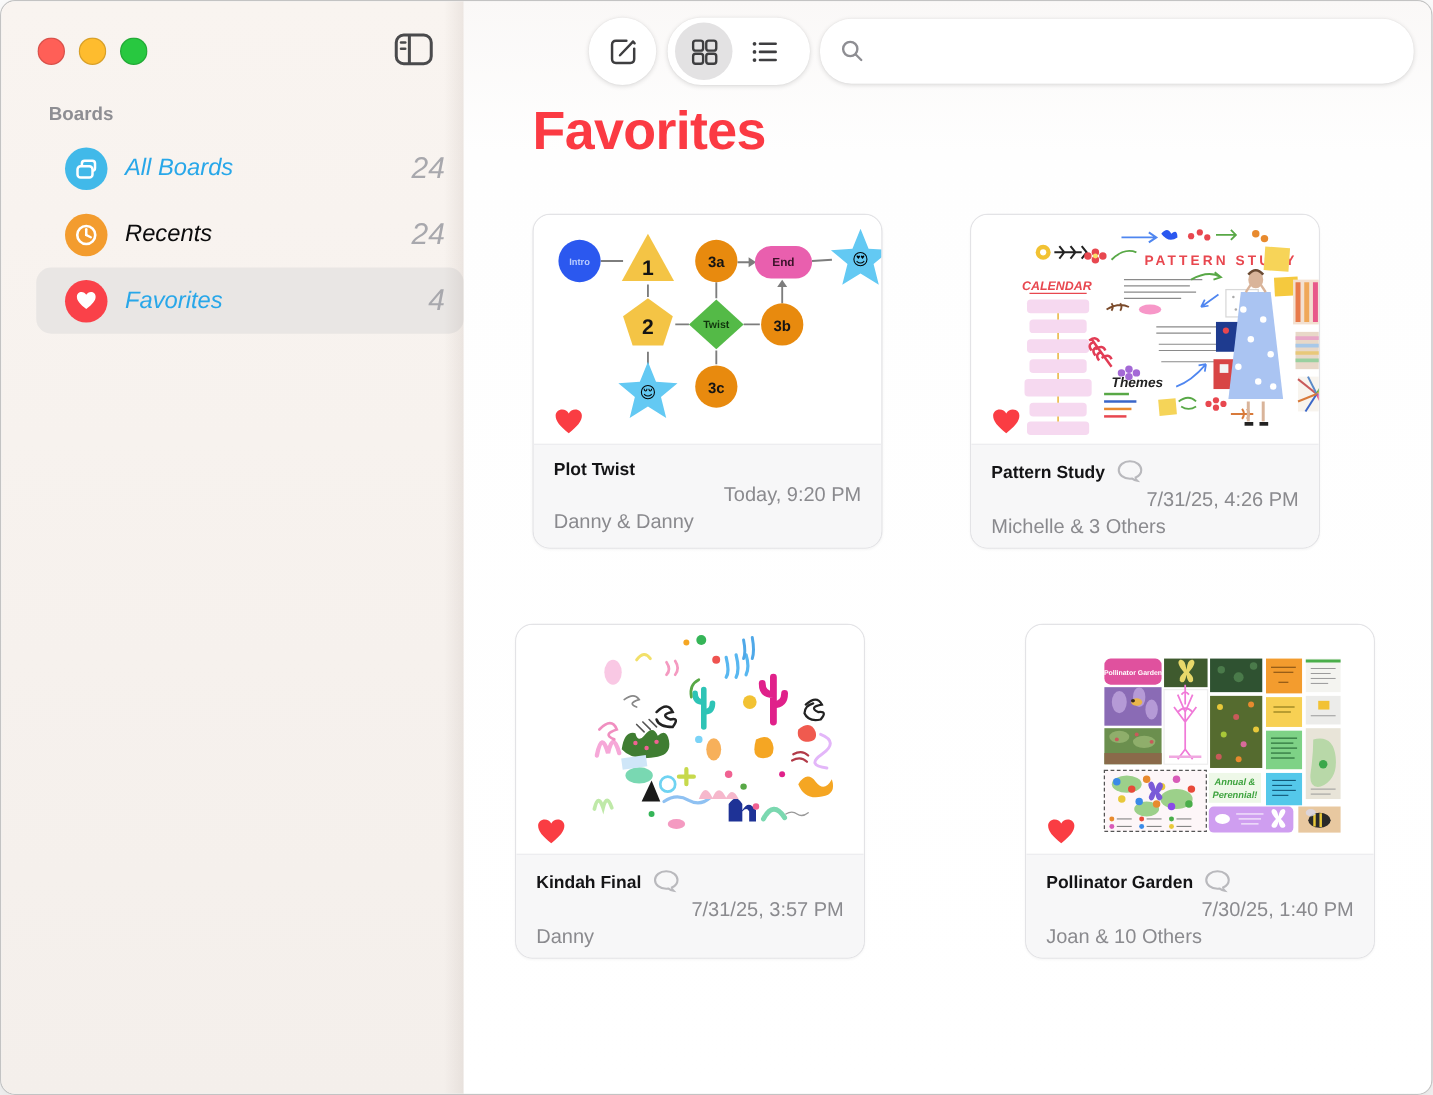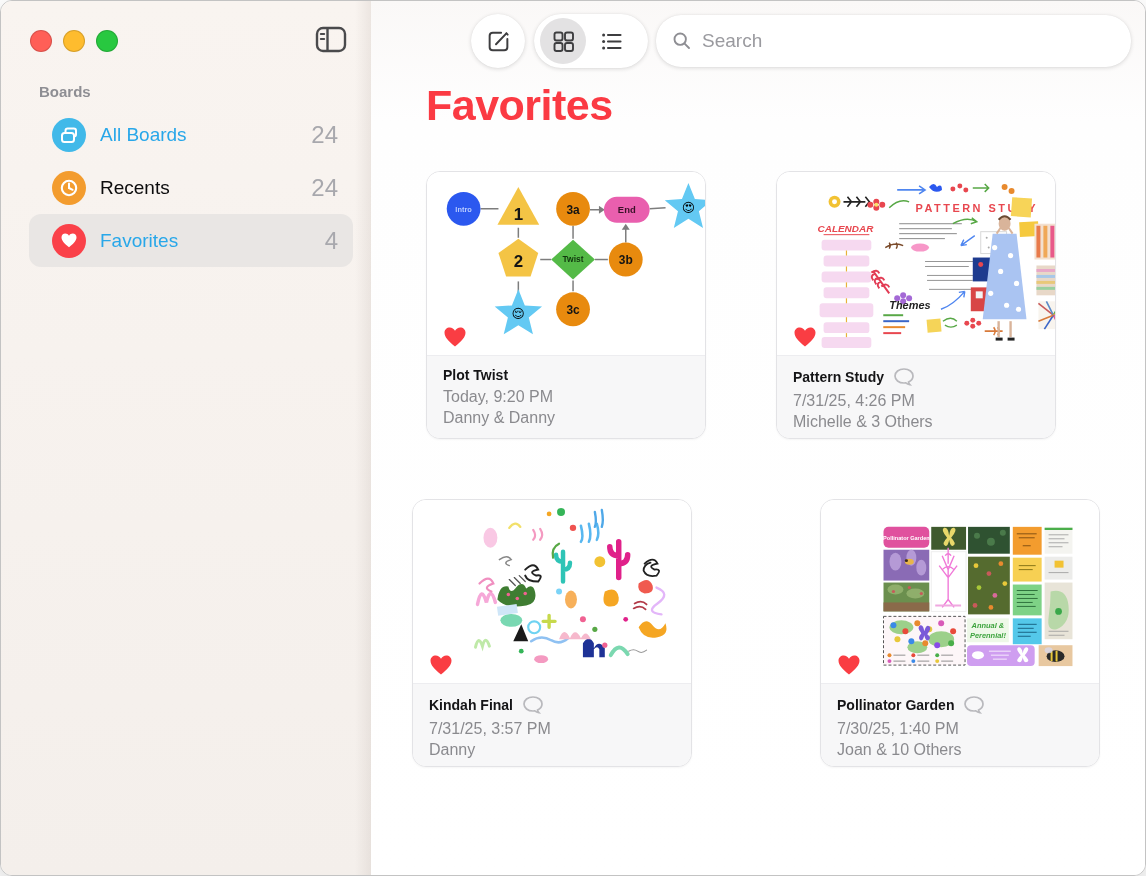--- a/index.html
+++ b/index.html
@@ -13,21 +13,21 @@
   .sidebar::after { content:""; position:absolute; top:0; bottom:0; right:0; width:16px;
              background:linear-gradient(90deg,rgba(0,0,0,0) 0%,rgba(120,100,90,.10) 100%); }
   .traffic { position:absolute; top:29px; width:22px; height:22px; border-radius:50%;
              border:0.5px solid rgba(0,0,0,.15); }
   .tl-close { left:29px; background:#ff5f57; }
   .tl-min   { left:62px; background:#febc2e; }
   .tl-zoom  { left:95px; background:#28c840; }
   .sb-toggle { position:absolute; top:24px; right:22px; width:36px; height:32px; border:none;
              background:transparent; cursor:pointer; }
   .sb-header { position:absolute; left:38px; top:82px; font-size:15px; font-weight:700; color:#8e8e93; }
-  .nav { position:absolute; left:28px; right:18px; top:107px; }
+  .nav { position:absolute; left:28px; right:0; top:107px;font-style:italic; }
   .nav-item { display:flex; align-items:center; height:53px; padding:0 15px 0 23px; border-radius:12px; cursor:pointer; }
   .nav-item.selected { background:#e9e6e4; }
   .nav-ic { width:34px; height:34px; border-radius:50%; flex:0 0 34px; display:flex;
             align-items:center; justify-content:center; }
   .ic-boards { background:#41b9e9; } .ic-recents { background:#f39c2e; }
   .ic-shared { background:#1f6ef2; } .ic-fav { background:#fa4149; }
   .nav-label { margin-left:14px; font-size:19px; color:#0c0c0d; flex:1 1 auto; }
   .nav-label.cyan { color:#28a7e9; }
   .nav-count { font-size:24px; color:#a8a8ad; }
   
@@ -55,21 +55,21 @@
   .card.c1 { left:55px;  top:170px; } .card.c2 { left:405px; top:170px; }
   .card.c3 { left:41px;  top:498px; } .card.c4 { left:405px; top:498px;margin-left:44px; }
   .thumb { position:relative; width:100%; height:184px; background:#fff; }
   .thumb svg.board { position:absolute; inset:0; }
   .heart { position:absolute; left:16px; bottom:8px; width:24px; height:22px; cursor:pointer; }
   .cfoot { position:absolute; left:0; right:0; bottom:0; height:83px; background:#f7f7f8;
            border-top:1px solid #ededf0; padding:11px 16px 0 16px; }
   .ctitle-row { display:flex; align-items:center; gap:9px; }
   .ctitle { font-size:14px; font-weight:700; color:#141416; }
   .cdate,.cpeople { font-size:16px; color:#8a8a8e; line-height:21px; }
-  .cdate { margin-top:3px; }
+  .cdate { margin-top:3px;text-align:right; }
 </style>
 </head>
 <body>
 
 <div class="window">
 
   <div class="sidebar">
     <div class="traffic tl-close"></div>
     <div class="traffic tl-min"></div>
     <div class="traffic tl-zoom"></div>
@@ -148,21 +148,20 @@
           <line x1="8" y1="18" x2="20.5" y2="18" stroke="#3e3e40" stroke-width="2.1" stroke-linecap="round"></line>
         </svg>
       </button>
     </div>
 
     <div class="search btn-shadow">
       <svg width="20" height="20" viewBox="0 0 20 20">
         <circle cx="8.2" cy="8.2" r="5.7" fill="none" stroke="#8e8e93" stroke-width="1.9"></circle>
         <line x1="12.6" y1="12.6" x2="17" y2="17" stroke="#8e8e93" stroke-width="1.9" stroke-linecap="round"></line>
       </svg>
-      <input type="text" placeholder="Search" style="">
     </div>
 
     <div class="page-title">Favorites</div>
 
     <div class="card c1">
       <div class="thumb">
         <svg class="board" width="310" height="184" viewBox="0 0 310 185">
           <g stroke="#7d7d7d" stroke-width="1.5">
             <line x1="53" y1="37" x2="71" y2="37"></line>
             <line x1="91" y1="56" x2="91" y2="66"></line>

